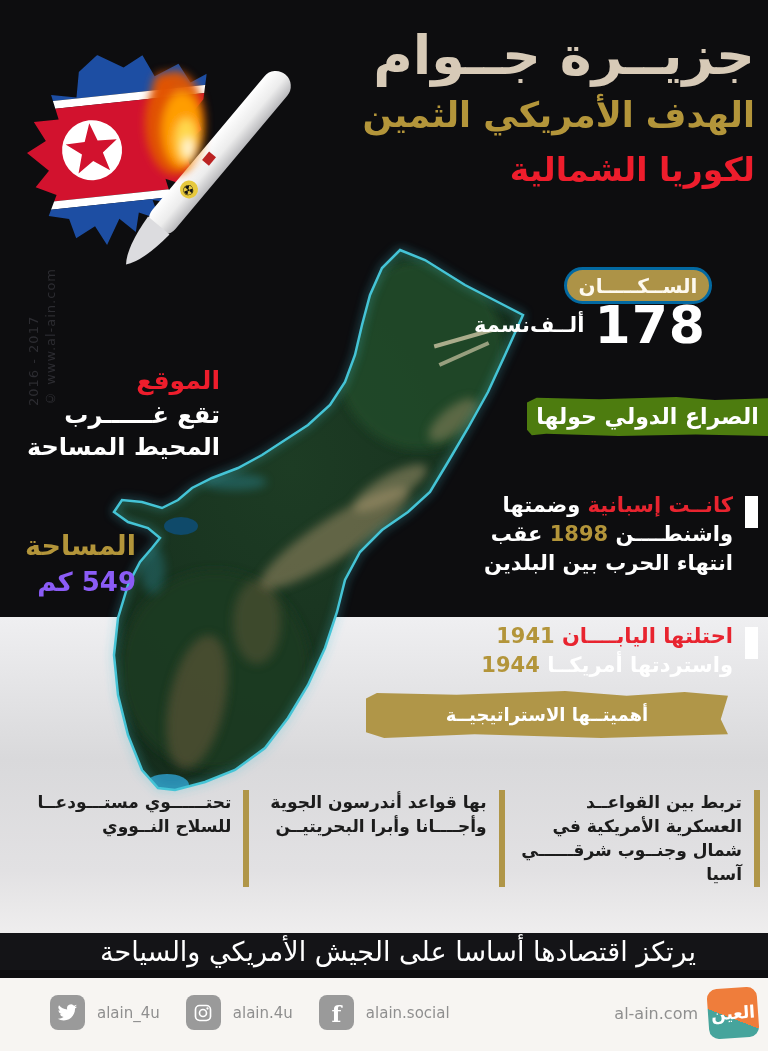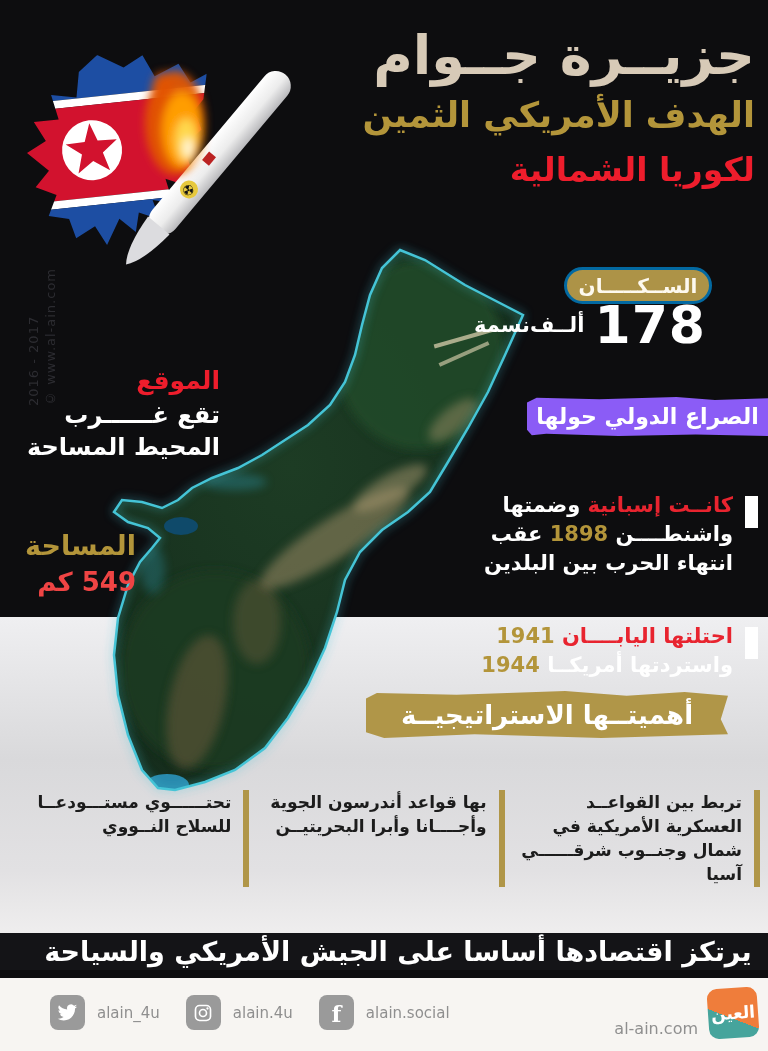--- a/index.html
+++ b/index.html
@@ -35,61 +35,61 @@
                background:#ad9347; border:3px solid #0369a1; border-radius:19px;
                display:flex; align-items:center; justify-content:center;
                color:#fdf9ef; font-weight:bold; font-size:20px; }
   .pop-row { position:absolute; right:62px; top:299px; display:flex; direction:rtl; align-items:center; gap:10px; z-index:5; }
   .pop-number { color:#fff; font-size:52px; font-weight:bold; line-height:1; letter-spacing:1px; }
   .pop-unit { display:flex; flex-direction:row; align-items:flex-start; color:#fff;
               font-size:21px; font-weight:bold; line-height:1.15; direction:rtl; }
 
   
   .conflict-badge { position:absolute; left:527px; top:397px; width:241px; height:39px; z-index:5;
-                    background:#8b5cf6; display:flex; align-items:center; justify-content:center;
+                    background:#4d7c0f; display:flex; align-items:center; justify-content:center;
                     color:#fff; font-weight:bold; font-size:22px;
                     clip-path:polygon(0 14%,4% 2%,30% 6%,62% 0,78% 8%,100% 3%,100% 100%,70% 96%,38% 100%,8% 94%,2% 98%,0 84%); }
   .conflict-list { position:absolute; right:10px; top:447px; width:300px; z-index:5; direction:rtl; text-align:right; }
   .conflict-item { display:flex; direction:rtl; margin-bottom:24px;margin-top:44px; }
   .cbullet { width:13px; height:32px; background:#fff; margin-left:12px; margin-top:5px; flex:0 0 13px; }
   .ctext { font-size:21px; font-weight:bold; color:#fff; line-height:1.38; }
   .red-t  { color:#e8242f; }
   .gold-t { color:#b3953a; }
 
   
   .location { position:absolute; left:8px; top:366px; width:212px; text-align:right; direction:rtl; z-index:5; }
   .loc-label { color:#ee1d2c; font-size:25px; font-weight:bold; margin-bottom:4px; }
   .loc-line  { color:#fff; font-size:24px; font-weight:bold; line-height:1.35; }
   .area { position:absolute; left:14px; top:530px; width:122px; text-align:right; direction:rtl; z-index:5; }
   .area-label { color:#b3953a; font-size:27px; font-weight:bold; }
-  .area-value { color:#ef4444; font-size:26px; font-weight:bold; margin-top:6px; }
+  .area-value { color:#8b5cf6; font-size:26px; font-weight:bold; margin-top:6px; }
 
   
   .imp-badge { position:absolute; left:366px; top:691px; width:362px; height:47px; z-index:5;
                background:#b09648; display:flex; align-items:center; justify-content:center;
-               color:#fff; font-weight:bold; font-size:26px;
+               color:#fff; font-weight:bold; font-size:18px;
                clip-path:polygon(0 16%,3% 4%,25% 8%,55% 0,72% 10%,88% 2%,100% 10%,98% 60%,100% 92%,65% 100%,30% 92%,5% 100%,0 88%); }
   .columns { position:absolute; left:8px; top:790px; width:752px; display:flex; direction:rtl; gap:14px; z-index:6; }
   .col { flex:1; display:flex; direction:rtl; }
   .col-bar { width:6px; background:#b09648; margin-left:12px; flex:0 0 6px; min-height:88px; }
   .col-text { font-size:17px; font-weight:bold; color:#1c1c1c; line-height:1.42; text-align:right; }
 
   
   .economy { position:absolute; left:0; top:933px; width:768px; height:37px; background:#141417;
              display:flex; align-items:center; justify-content:center; z-index:7;
-             color:#fff; font-size:27px; font-weight:bold; direction:rtl;padding-left:28px; }
+             color:#fff; font-size:27px; font-weight:normal; direction:rtl;padding-left:28px; }
 
   
   .footer { position:absolute; left:0; top:978px; width:768px; height:73px; z-index:8; }
   .socials { position:absolute; left:50px; top:17px; display:flex; align-items:center; gap:26px; }
   .social { display:flex; align-items:center; gap:12px; cursor:pointer; }
   .icon-box { width:35px; height:35px; background:#9a9a9a; border-radius:8px;
               display:flex; align-items:center; justify-content:center; }
   .social-label { color:#8f8f8f; font-size:15px; }
-  .brand { position:absolute; right:10px; top:10px; display:flex; align-items:flex-end; gap:10px; }
+  .brand { position:absolute; right:10px; top:10px; display:flex; align-items:center; gap:10px; }
   .site-label { color:#8f8f8f; font-size:16px; }
   .logo { width:50px; height:50px; border-radius:10px;
           background:linear-gradient(205deg,#ef7d3b 0%,#ef7d3b 58%,#46a49c 58%,#46a49c 100%);
           display:flex; align-items:center; justify-content:center;
           color:#fff; font-size:17px; font-weight:bold; transform:rotate(-4deg); }
   .fb-glyph { color:#fff; font-size:23px; font-weight:bold; font-family:"DejaVu Serif", serif; line-height:1; margin-top:2px;}
   .yt-inner { width:20px; height:14px; background:#fff; border-radius:4px; display:flex; align-items:center; justify-content:center; }
   .yt-tri { width:0; height:0; border-left:6px solid #9a9a9a; border-top:4px solid transparent; border-bottom:4px solid transparent; margin-left:1px;}
 </style>
 </head>

